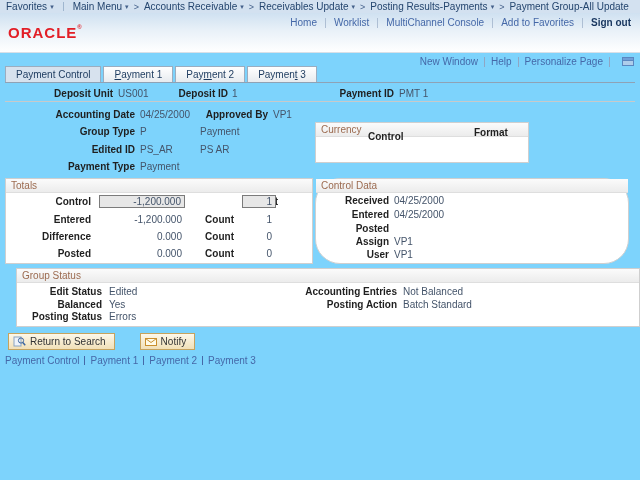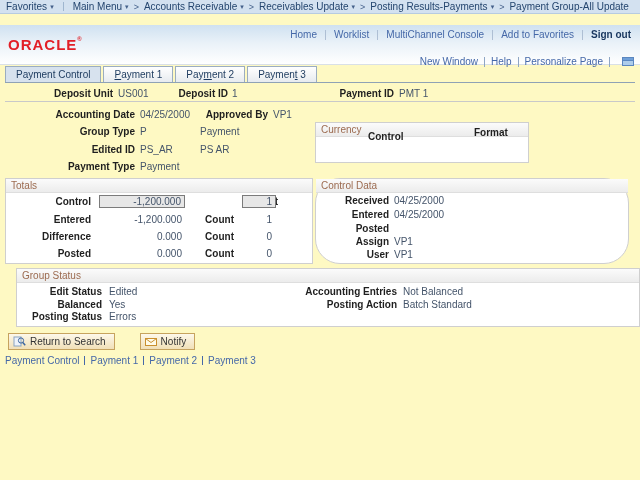--- a/index.html
+++ b/index.html
@@ -1,32 +1,32 @@
 <!DOCTYPE html>
 <html><head>
 <meta charset="utf-8">
 <style>
   html,body{margin:0;padding:0;}
-  #screen{position:relative;width:640px;height:480px;background:#fef9c3;overflow:hidden;
+  #screen{position:relative;width:640px;height:480px;background:#7dd3fc;overflow:hidden;
           font-family:"Liberation Sans",sans-serif;font-size:10px;color:#222;}
   a{text-decoration:none;cursor:pointer;}
 
   
   .crumbbar{position:absolute;top:0;left:0;right:0;height:13px;background:#d3e1f0;
             border-bottom:1px solid #b7cbe0;display:flex;align-items:center;
             color:#24456e;padding-left:6px;white-space:nowrap;}
   .crumb{display:inline-flex;align-items:center;gap:3px;color:#24456e;cursor:pointer;}
   .arr{font-size:7px;color:#44608a;line-height:1;}
   .vdiv{width:1px;height:9px;background:#9fb6cf;margin:0 9px;}
   .sep{margin:0 5px;color:#44608a;font-size:9px;}
 
   
   .band{position:absolute;top:13px;left:0;right:0;height:39px;
         background:linear-gradient(180deg,#cfe1f1 0%,#e9f1f8 45%,#ffffff 100%);
-        border-bottom:1px solid #d9e0e8;margin-top:12px;}
+        border-bottom:1px solid #d9e0e8;}
   .hlinks{position:absolute;top:4px;right:9px;display:flex;align-items:center;}
   .hlinks a{color:#4568a8;margin:0;}
   .vdiv2{width:1px;height:10px;background:#aebfd4;margin:0 8px;}
   .signout{font-weight:bold;color:#17355e !important;}
   .logo{position:absolute;top:11px;left:8px;color:#e21e26;font-weight:bold;
         font-size:15px;letter-spacing:1px;}
   .regmark{font-size:6px;vertical-align:top;}
 
   
   .pageacts{position:absolute;top:56px;right:6px;display:flex;align-items:center;}

